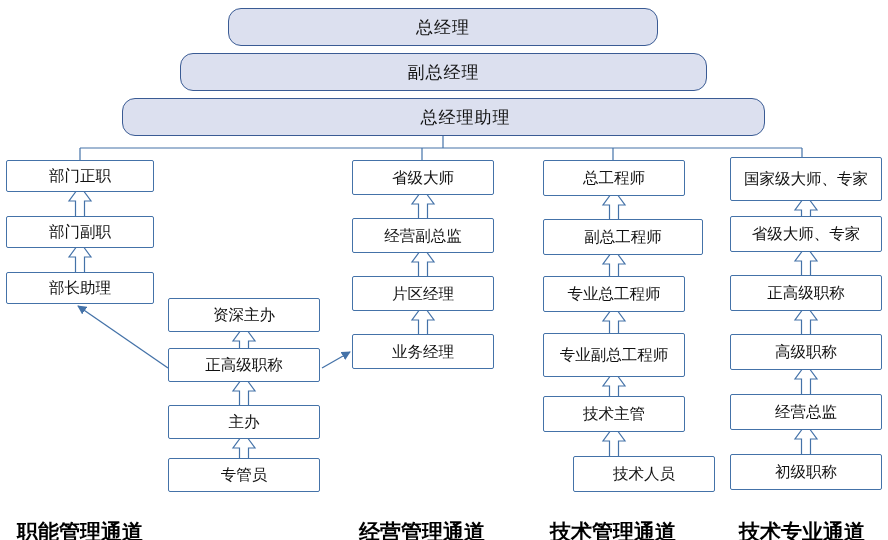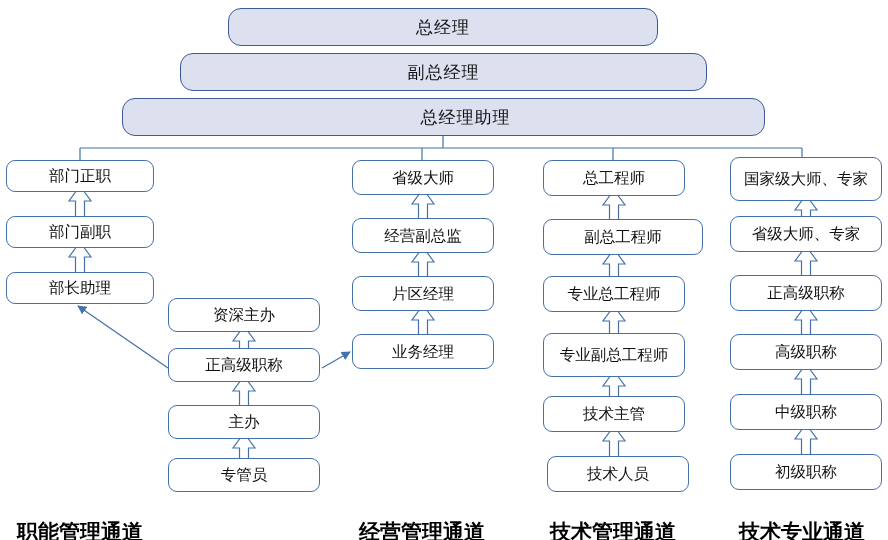--- a/index.html
+++ b/index.html
@@ -32,21 +32,21 @@
     font-size: 17px;
     color: #111111;
     letter-spacing: 1px;
     z-index: 5;
   }
   .node {
     position: absolute;
     box-sizing: border-box;
     background: #ffffff;
     border: 1.3px solid #4472a8;
-    border-radius: 9px;
+    border-radius: 2px;
     display: flex;
     align-items: center;
     justify-content: center;
     text-align: center;
     font-size: 15.5px;
     color: #111111;
     line-height: 1.12;
     padding: 0 5px;
     z-index: 6;
   }
@@ -171,37 +171,37 @@
       </div>
       <div class="node" style="left: 543px; top: 276px; width: 142px; height: 36px;">
         <span>专业总工程师</span>
       </div>
       <div class="node wrap" style="left: 543px; top: 333px; width: 142px; height: 44px;">
         <span>专业副总工程师</span>
       </div>
       <div class="node" style="left: 543px; top: 396px; width: 142px; height: 36px;">
         <span>技术主管</span>
       </div>
-      <div class="node" style="left: 547px; top: 456px; width: 142px; height: 36px;">
+      <div class="node" style="left: 573px; top: 456px; width: 142px; height: 36px;">
         <span>技术人员</span>
       </div>
       <div class="node wrap" style="left: 730px; top: 157px; width: 152px; height: 44px;">
         <span>国家级大师、专家</span>
       </div>
       <div class="node" style="left: 730px; top: 216px; width: 152px; height: 36px;">
         <span>省级大师、专家</span>
       </div>
       <div class="node" style="left: 730px; top: 275px; width: 152px; height: 36px;">
         <span>正高级职称</span>
       </div>
       <div class="node" style="left: 730px; top: 334px; width: 152px; height: 36px;">
         <span>高级职称</span>
       </div>
       <div class="node" style="left: 730px; top: 394px; width: 152px; height: 36px;">
-        <span>中级职称</span>
+        <span>经营总监</span>
       </div>
       <div class="node" style="left: 730px; top: 454px; width: 152px; height: 36px;">
         <span>初级职称</span>
       </div>
     </div>
 
   <svg class="layer over" id="svg-over">
       <defs>
         <marker id="ah" viewBox="0 0 10 10" refX="9" refY="5" markerWidth="7" markerHeight="7" orient="auto-start-reverse">
           <path d="M 0 0 L 10 5 L 0 10 z" fill="#4472a8"></path>

